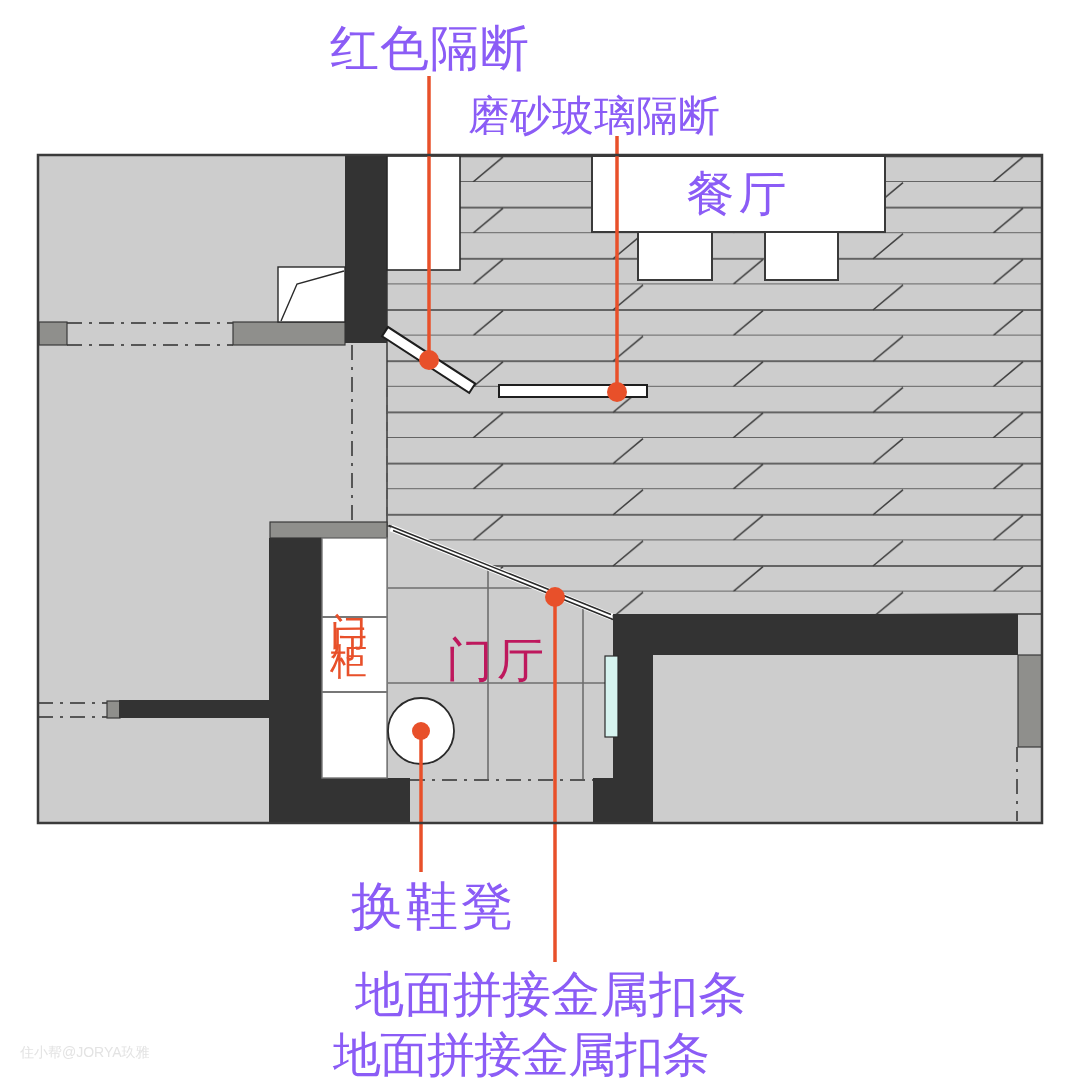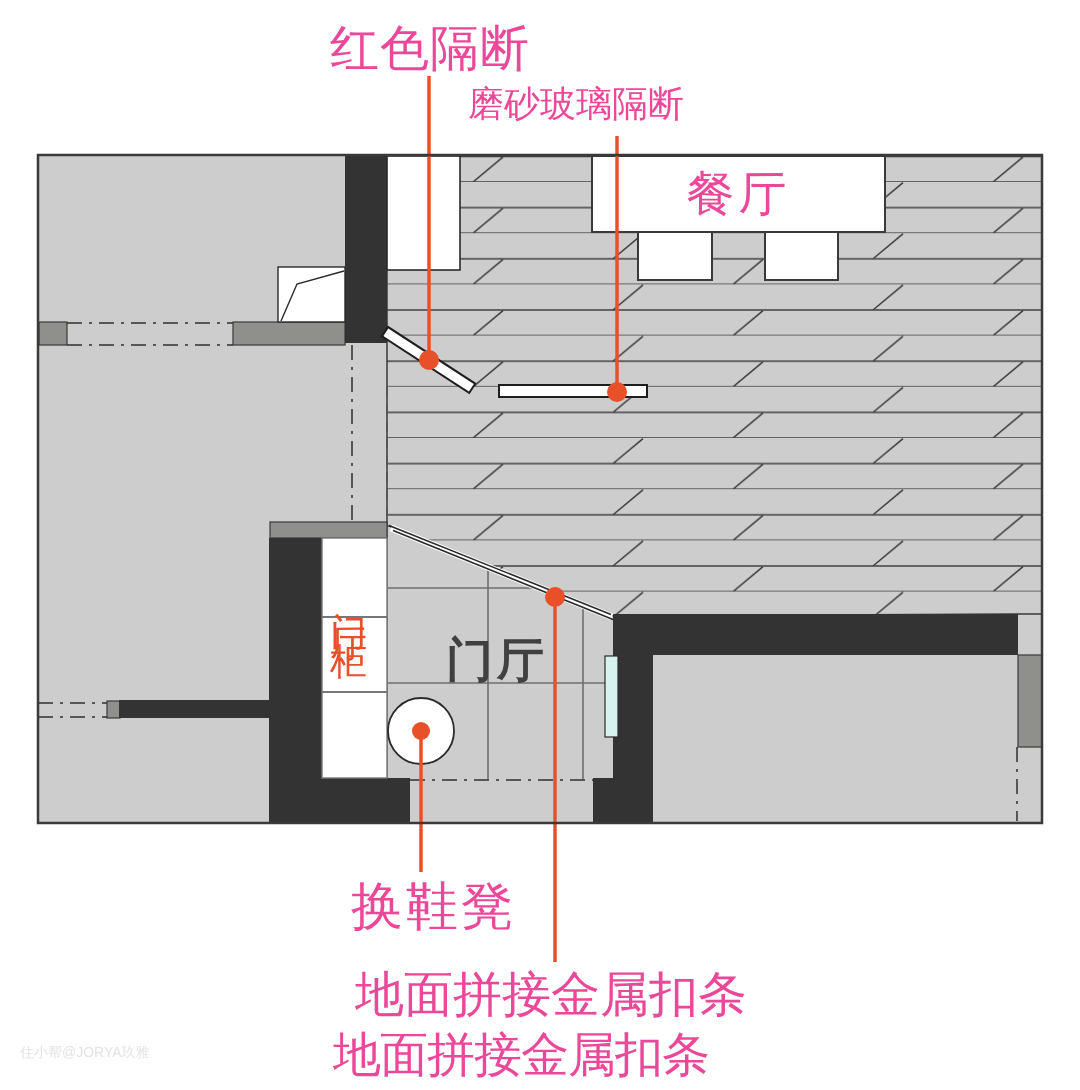--- a/index.html
+++ b/index.html
@@ -1,25 +1,25 @@
 <!DOCTYPE html>
 <html><head>
 <meta charset="utf-8">
 <style>
   html,body{margin:0;padding:0;background:#ffffff;}
   #stage{
     position:relative;width:1080px;height:1090px;background:#ffffff;overflow:hidden;
     font-family:"Liberation Sans","DejaVu Sans",sans-serif;color:#2e2e2e;
   }
   #plan-svg{position:absolute;left:0;top:0;}
-  .lbl{position:absolute;white-space:nowrap;color:#ec4899;font-weight:500;}
+  .lbl{position:absolute;white-space:nowrap;color:#8b5cf6;font-weight:500;}
   #lbl-red-partition{left:330px;top:16px;font-size:49px;letter-spacing:1px;}
-  #lbl-frosted{left:468px;top:80px;font-size:36px;letter-spacing:0px;}
+  #lbl-frosted{left:468px;top:88px;font-size:42px;letter-spacing:0px;}
   #lbl-dining{left:592px;top:156px;width:293px;height:76px;display:flex;align-items:center;justify-content:center;font-size:48px;letter-spacing:4px;}
-  #lbl-foyer{left:446px;top:629px;font-size:47px;letter-spacing:4px;color:#404040;font-weight:bold;}
+  #lbl-foyer{left:446px;top:629px;font-size:47px;letter-spacing:4px;color:#be185d;}
   #lbl-cabinet{left:330px;top:582px;font-size:37px;color:#e8502a;writing-mode:vertical-rl;text-orientation:upright;letter-spacing:16px;line-height:1;}
   #lbl-stool{left:341px;top:872px;font-size:52px;letter-spacing:3px;margin-left:10px;}
   #lbl-metal-1{left:355px;top:962px;font-size:49px;letter-spacing:0px;}
   #lbl-metal-2{left:333px;top:1023px;font-size:48px;letter-spacing:-1px;}
   #watermark{left:20px;top:1044px;font-size:14px;color:#e3e3e3;font-weight:400;}
 </style>
 </head>
 <body>
 
 <div id="stage">

